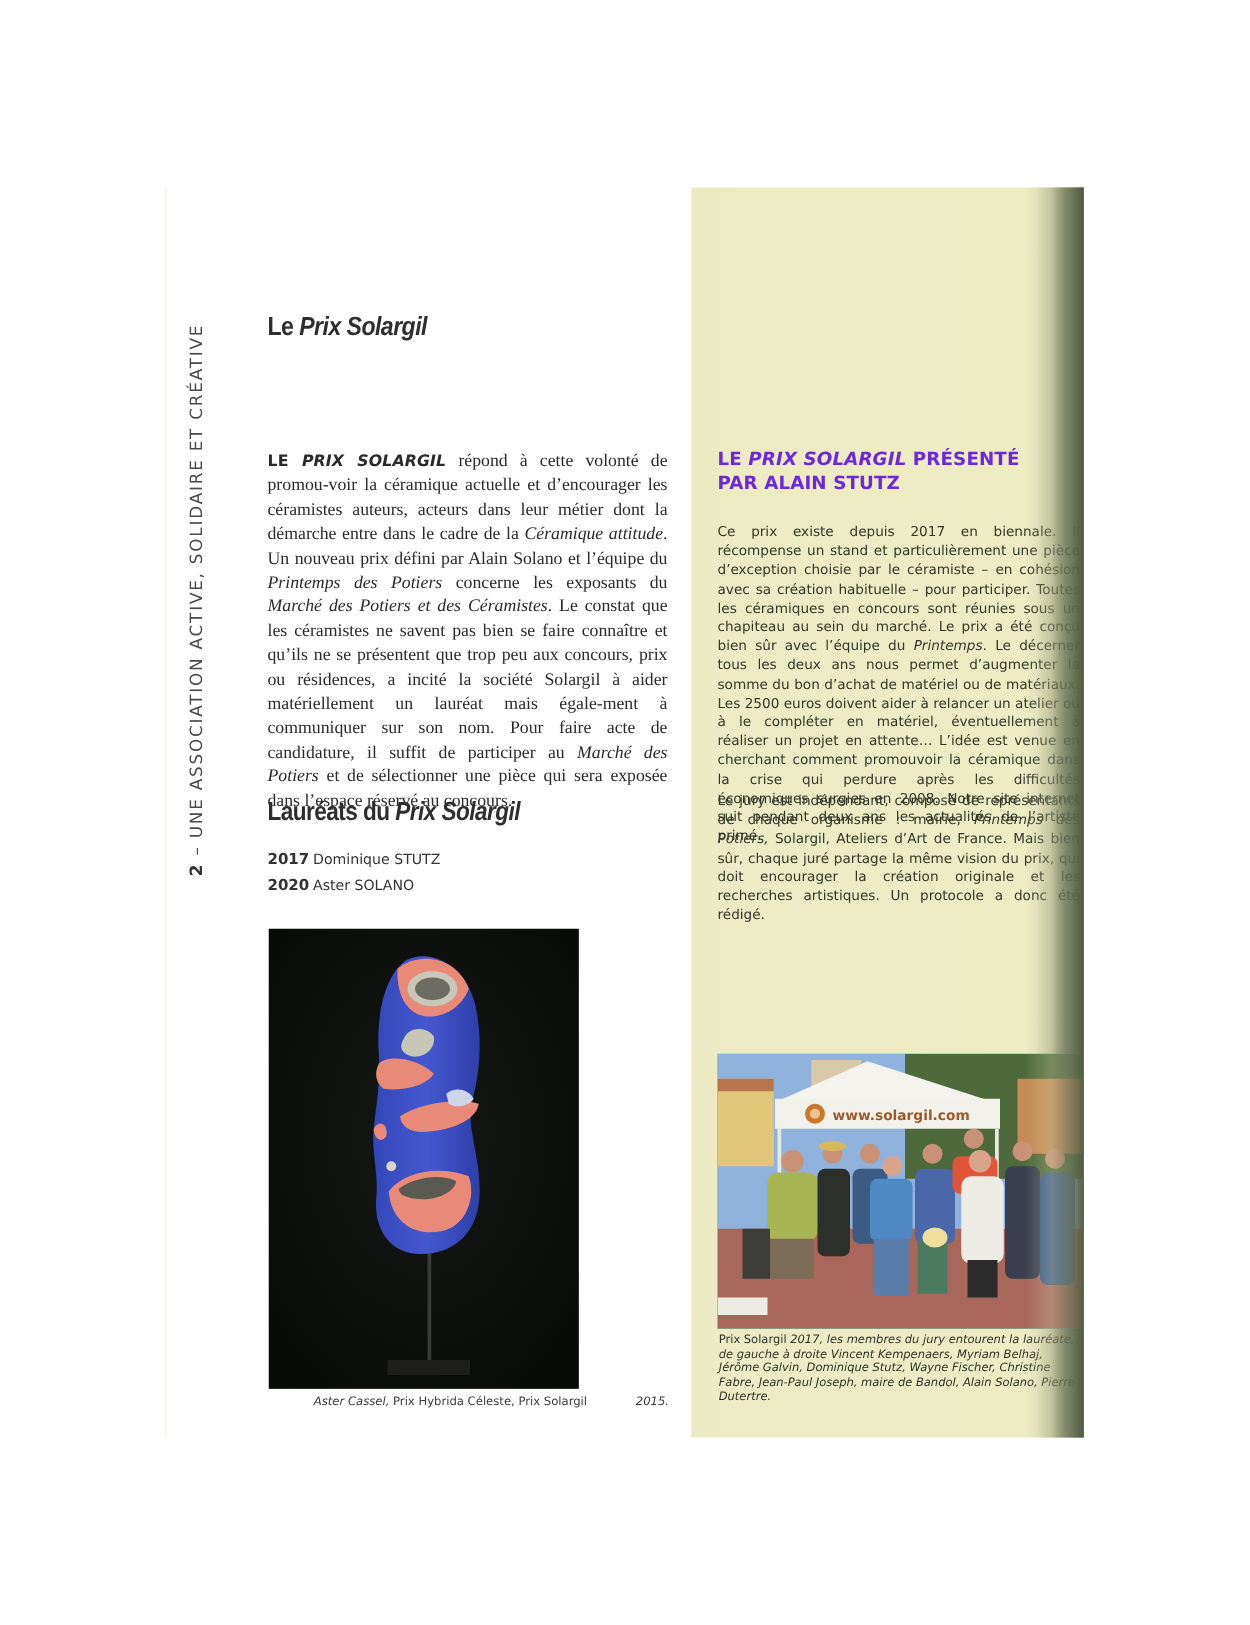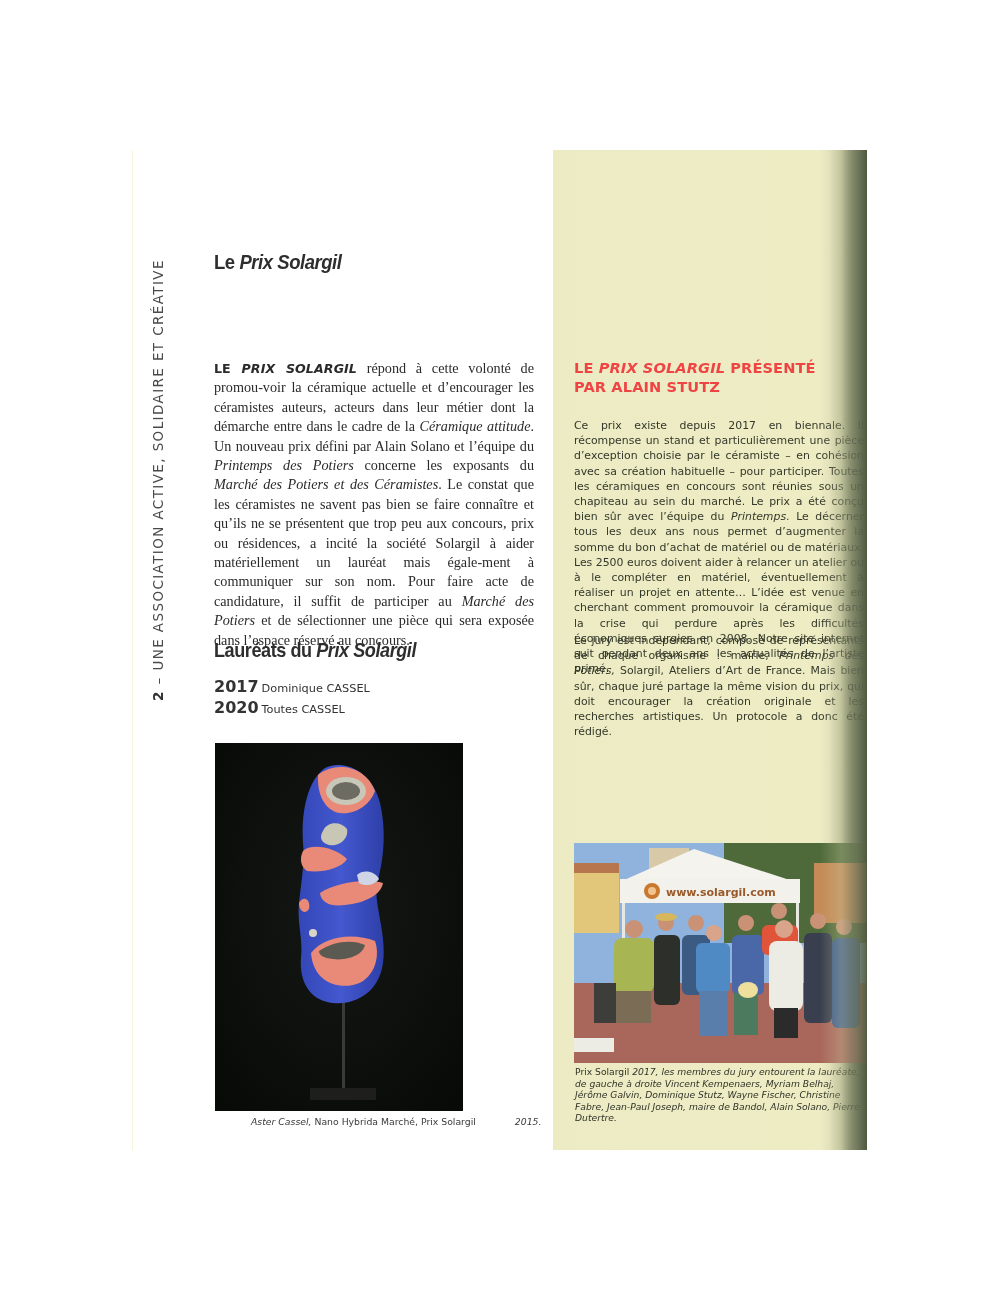--- a/index.html
+++ b/index.html
@@ -103,21 +103,21 @@
       font-family: "DejaVu Sans", sans-serif;
       font-size: 11.3px;
       color: #333;
     }
     .laureate-row {
       height: 21px;
       line-height: 16px;
     }
     .laureate-row .year {
       font-weight: bold;
-      font-size: 16px;
+      font-size: 12px;
       margin-right: 3px;
       text-align: center;
     }
 
     .sculpture-photo {
       position: absolute;
       left: 215px;
       top: 743px;
       width: 248px;
       height: 368px;
@@ -145,21 +145,21 @@
       background: linear-gradient(90deg, #ecebc4 0%, #eeecc3 85%, #e7e6c0 88%, #c9caa3 91%, #8e9474 95%, #59634a 100%);
     }
     .panel-title {
       position: absolute;
       left: 574px;
       top: 358px;
       font-family: "DejaVu Sans", sans-serif;
       font-weight: bold;
       font-size: 14.6px;
       line-height: 19px;
-      color: #ef4444;
+      color: #6d28d9;
       letter-spacing: 0.1px;
     }
     .panel-title i { font-style: italic; }
     .panel-text {
       position: absolute;
       left: 574px;
       width: 290px;
       font-family: "DejaVu Sans", sans-serif;
       font-size: 10.9px;
       line-height: 15.2px;
@@ -211,22 +211,22 @@
   <div class="rh-inner"><span class="rh-num">2</span><span> – UNE ASSOCIATION ACTIVE, SOLIDAIRE ET CRÉATIVE</span></div>
 </div>
 
 <div class="h-title"><span>Le </span><i>Prix Solargil</i></div>
 
 <div class="body-text"><span class="lead"><span>LE </span><i>PRIX SOLARGIL</i></span><span> répond à cette volonté de promou-voir la céramique actuelle et d’encourager les céramistes auteurs, acteurs dans leur métier dont la démarche entre dans le cadre de la </span><i>Céramique attitude</i><span>. Un nouveau prix défini par Alain Solano et l’équipe du </span><i>Printemps des Potiers</i><span> concerne les exposants du </span><i>Marché des Potiers et des Céramistes</i><span>. Le constat que les céramistes ne savent pas bien se faire connaître et qu’ils ne se présentent que trop peu aux concours, prix ou résidences, a incité la société Solargil à aider matériellement un lauréat mais égale-ment à communiquer sur son nom. Pour faire acte de candidature, il suffit de participer au </span><i>Marché des Potiers</i><span> et de sélectionner une pièce qui sera exposée dans l’espace réservé au concours.</span></div>
 
 <div class="h-laureats"><span>Lauréats du </span><i>Prix Solargil</i></div>
 
 <div class="laureate-list">
-  <div class="laureate-row"><span class="year">2017</span><span>Dominique CASSEL</span></div>
-  <div class="laureate-row"><span class="year">2020</span><span>Toutes CASSEL</span></div>
+  <div class="laureate-row"><span class="year">2017</span><span>Dominique STUTZ</span></div>
+  <div class="laureate-row"><span class="year">2020</span><span>Aster SOLANO</span></div>
 </div>
 
 <div class="sculpture-photo">
   <svg width="248" height="368" viewBox="0 0 248 368">
     <defs>
       <radialGradient id="bg" cx="50%" cy="45%" r="70%">
         <stop offset="0%" stop-color="#141814"></stop>
         <stop offset="100%" stop-color="#080a08"></stop>
       </radialGradient>
       <linearGradient id="blue" x1="0" x2="1">
@@ -249,21 +249,21 @@
     <path d="M108 88 C112 78 126 78 132 86 C134 96 124 104 114 102 C106 100 104 94 108 88 Z" fill="#c8c7b6"></path>
     <path d="M105 150 C120 140 150 135 168 140 C166 152 150 160 130 162 C116 164 106 160 105 150 Z" fill="#e98a78"></path>
     <path d="M142 132 C148 126 160 128 164 136 C160 142 150 144 144 140 Z" fill="#cfd4e6"></path>
     <path d="M84 160 C88 152 96 156 94 166 C90 172 84 168 84 160 Z" fill="#e98a78"></path>
     <path d="M96 210 C110 192 140 190 160 198 C166 215 158 238 138 242 C118 246 98 236 96 210 Z" fill="#e98a78"></path>
     <path d="M104 208 C118 198 138 196 150 202 C148 212 132 218 118 216 C108 215 104 212 104 208 Z" fill="#5a5a52"></path>
     <circle cx="98" cy="190" r="4" fill="#d9d6c6"></circle>
   </svg>
 </div>
 
-<div class="sculpture-caption"><i>Aster Cassel,</i><span> Nano Hybrida Marché, Prix Solargil </span><i>2015.</i></div>
+<div class="sculpture-caption"><i>Aster Cassel,</i><span> Prix Hybrida Céleste, Prix Solargil </span><i>2015.</i></div>
 
 <div class="side-panel"></div>
 
 <div class="panel-title">
   <div><span>LE </span><i>PRIX SOLARGIL</i><span> PRÉSENTÉ</span></div>
   <div>PAR ALAIN STUTZ</div>
 </div>
 
 <div class="panel-text panel-p1"><span>Ce prix existe depuis 2017 en biennale. Il récompense un stand et particulièrement une pièce d’exception choisie par le céramiste – en cohésion avec sa création habituelle – pour participer. Toutes les céramiques en concours sont réunies sous un chapiteau au sein du marché. Le prix a été conçu bien sûr avec l’équipe du </span><i>Printemps</i><span>. Le décerner tous les deux ans nous permet d’augmenter la somme du bon d’achat de matériel ou de matériaux. Les 2500 euros doivent aider à relancer un atelier ou à le compléter en matériel, éventuellement à réaliser un projet en attente… L’idée est venue en cherchant comment promouvoir la céramique dans la crise qui perdure après les difficultés économiques surgies en 2008. Notre site internet suit pendant deux ans les actualités de l’artiste primé.</span></div>
 

